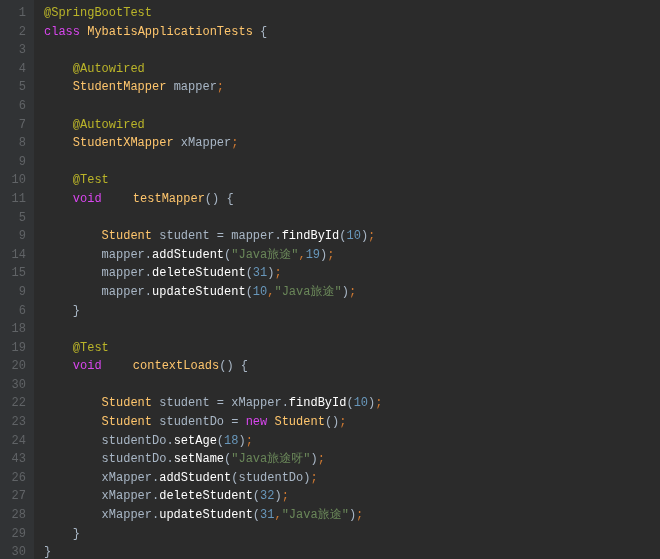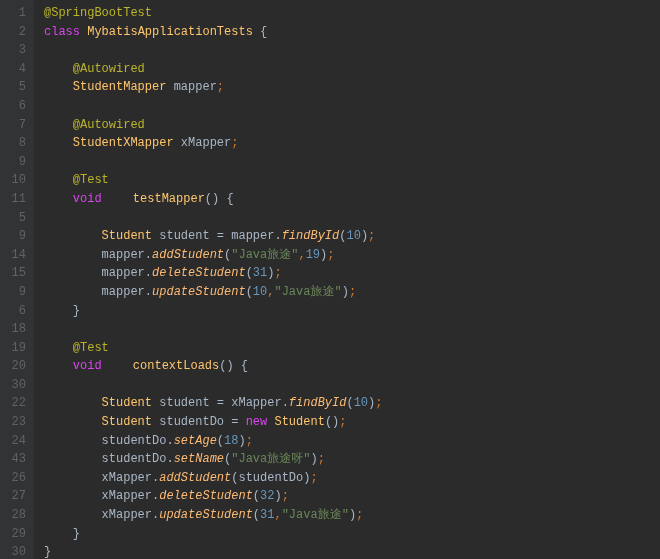--- a/index.html
+++ b/index.html
@@ -36,21 +36,21 @@
     white-space: pre;
   }
   .line {
     height: 18.6px;
     line-height: 18.6px;
   }
   .annotation { color: #bbb529; }
   .keyword { color: #d946ef; text-align: right; }
   .type { color: #ffc66d; font-family: Liberation Mono, monospace; }
   .method { color: #ffc66d; margin-left: 24px; }
-  .methodcall { color: #fdba74; font-style: italic; }
+  .methodcall { color: #ffffff; }
   .number { color: #6897bb; }
   .string { color: #6a8759; }
   .punct { color: #cc7832; }
   .plain { color: #a9b7c6; }
   .op { color: #a9b7c6; }
 </style>
 </head>
 <body>
 
 <div class="editor">

